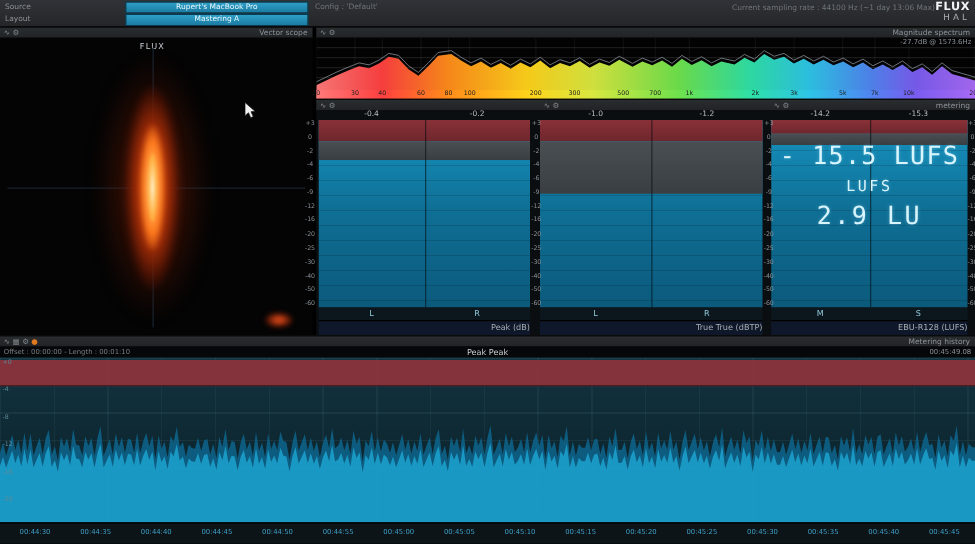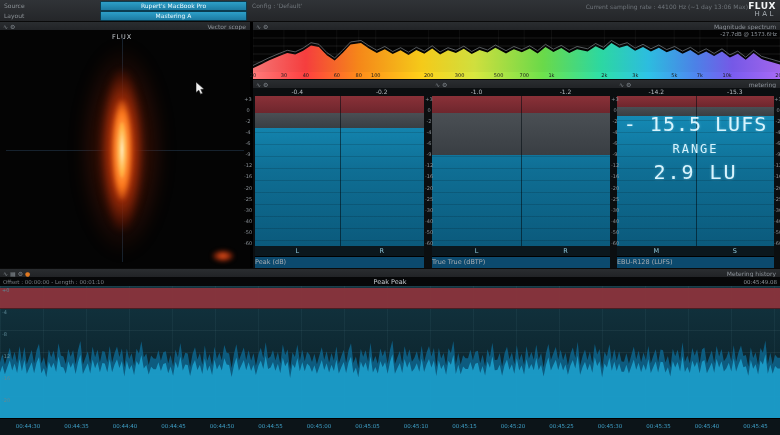--- a/index.html
+++ b/index.html
@@ -35,22 +35,22 @@
   .m-values{position:absolute;left:0;top:0;width:100%;height:8px;}
   .m-values span{position:absolute;top:0;width:50%;text-align:center;font-size:6px;color:#b7bdc2;}
   .m-bars{position:absolute;left:0;top:8px;width:100%;height:150px;
      background:linear-gradient(180deg,#2aa7cf 0%,#1489b4 14%,#0f6f95 48%,#0b5a7c 100%);}
   .m-bars .stripes{position:absolute;inset:0;background:repeating-linear-gradient(180deg,rgba(0,0,0,0.14) 0 1px,transparent 1px 12px);}
   .m-bars .mid{position:absolute;left:50%;top:0;width:1px;height:100%;background:rgba(0,10,15,0.55);}
   .zone-red{position:absolute;left:0;top:0;width:100%;background:linear-gradient(#8a3138,#6e262d);}
   .zone-gray{position:absolute;left:0;width:100%;background:linear-gradient(#4a4f54,#393e43);}
   .m-channels{position:absolute;left:0;top:158px;width:100%;height:10px;background:#0b171d;}
   .m-channels span{position:absolute;top:1px;width:50%;text-align:center;font-size:6.5px;color:#8fc7da;}
-  .m-title{position:absolute;left:0;top:168px;width:100%;height:11px;background:#0c4a6e;border-top:1px solid #000;
-           text-align:left;font-size:6.5px;line-height:11px;color:#a8adb2;}
+  .m-title{position:absolute;left:0;top:168px;width:100%;height:11px;background:#0f172a;border-top:1px solid #000;
+           text-align:right;font-size:6.5px;line-height:11px;color:#a8adb2;}
   .scale-col{position:absolute;top:96px;height:150px;width:12px;display:flex;flex-direction:column;
              justify-content:space-between;align-items:center;font-size:5px;color:#8b9298;}
   #lufs-overlay{position:absolute;left:617px;top:108px;width:157px;text-align:center;
      font-family:"DejaVu Sans Mono",monospace;color:#d8f4fd;text-shadow:0 0 3px rgba(160,230,255,0.4);}
   #lufs-overlay .l1{font-size:11px;letter-spacing:2px;}
   #lufs-overlay .l2{font-size:20px;letter-spacing:1px;margin-top:4px;}
   #lufs-overlay .l3{font-size:12px;letter-spacing:2px;margin-top:6px;}
   #lufs-overlay .l4{font-size:20px;letter-spacing:2px;margin-top:4px;}
   
   #hist-info{left:0;top:277px;width:780px;height:9px;background:#060708;}
@@ -303,21 +303,21 @@
       <span>-20</span>
       <span>-25</span>
       <span>-30</span>
       <span>-40</span>
       <span>-50</span>
       <span>-60</span>
     </div>
 
   <div id="lufs-overlay">
     <div class="l2">- 15.5 LUFS</div>
-    <div class="l3">RANGE</div>
+    <div class="l3">LUFS</div>
     <div class="l4">2.9 LU</div>
   </div>
 
   <div class="abs strip" style="left:0;top:268px;width:780px;height:9px;">
     <span class="icons">
       <span>∿</span><span>▦</span><span>⚙</span><span style="color:#e07820;">●</span>
     </span>
     <span class="rlabel">Metering history</span>
   </div>
   <div id="hist-info" class="abs">

